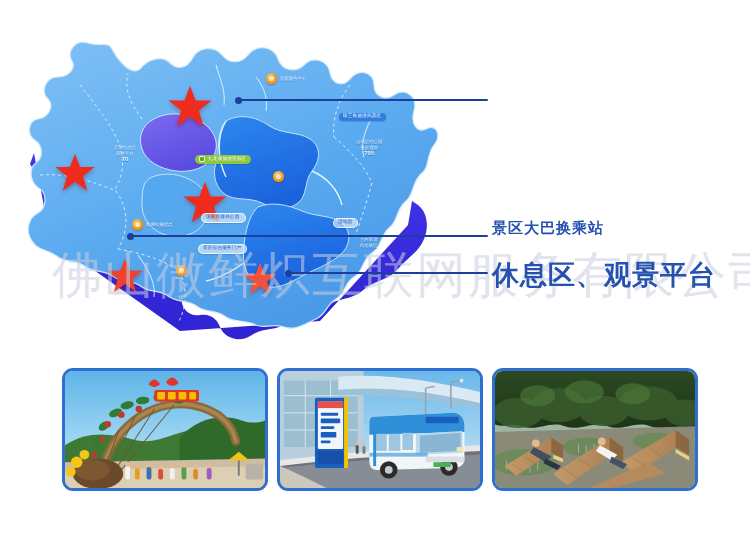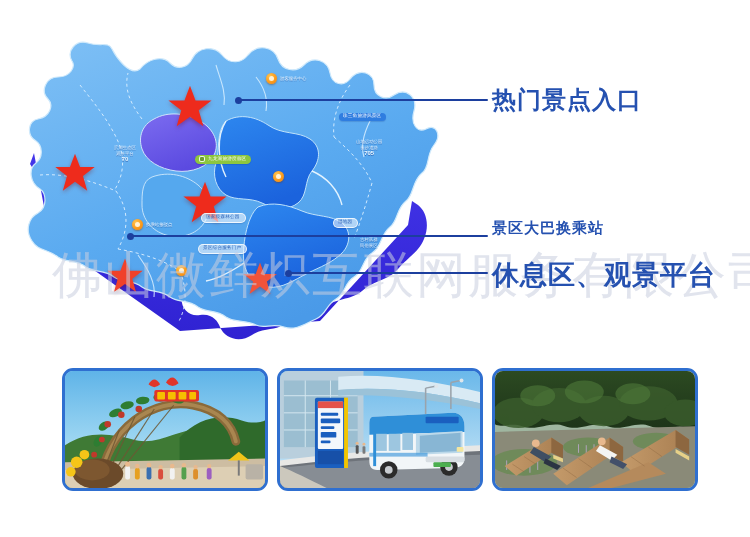--- a/index.html
+++ b/index.html
@@ -314,21 +314,20 @@
   </div>
   <div class="lead" style="left:130px;top:235px;width:358px;">
     <div class="lline"></div>
     <div class="ldot"></div>
   </div>
   <div class="lead" style="left:288px;top:272px;width:200px;">
     <div class="lline"></div>
     <div class="ldot"></div>
   </div>
 
-  <div class="callout" style="left:492px;top:84px;font-size:24px;">热门景点入口</div>
 
   <div class="callout" style="left:492px;top:219px;font-size:15px;">景区大巴换乘站</div>
 
   <div class="callout" style="left:492px;top:257px;font-size:27px;">休息区、观景平台</div>
 
   <div class="photos">
 
     <div class="photo p1">
       <svg class="ps" viewBox="0 0 206 123" preserveAspectRatio="none">
         <defs>

